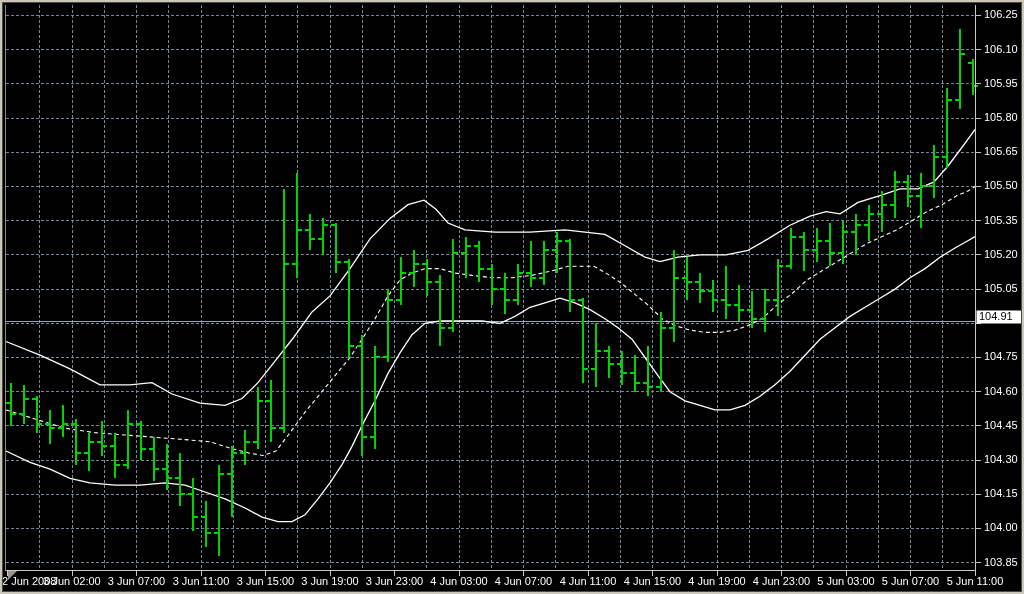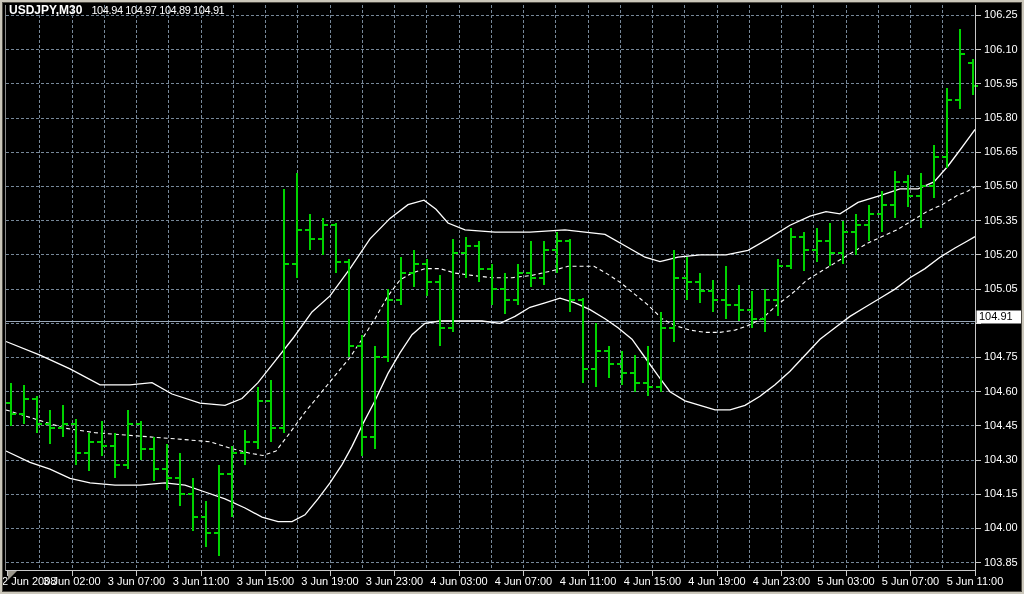--- a/index.html
+++ b/index.html
@@ -521,18 +521,15 @@
         <text x="910.5" y="585" fill="#ffffff" font-size="11px" text-anchor="middle">5 Jun 07:00</text>
         <line x1="975" y1="570.5" x2="975" y2="576" stroke="#c8c8c8" stroke-width="1" shape-rendering="crispEdges"></line>
         <text x="975" y="585" fill="#ffffff" font-size="11px" text-anchor="middle">5 Jun 11:00</text>
       </g>
       <path d="M8,571 L17,571 L8,580 Z" fill="#9a968c"></path>
       <g>
         <rect x="976.5" y="310.5" width="46" height="13" fill="#ffffff"></rect>
         <text x="979" y="317.5" fill="#000000" font-size="11px" dominant-baseline="middle">104.91</text>
       </g>
     </svg>
-  <div id="title-overlay">
-    <span class="sym">USDJPY,M30</span><span class="ohlc">104.94 104.97 104.89 104.91</span>
-  </div>
   <div class="frame-outer"></div>
   <div class="frame-inner"></div>
 </div>
 
 </body></html>

